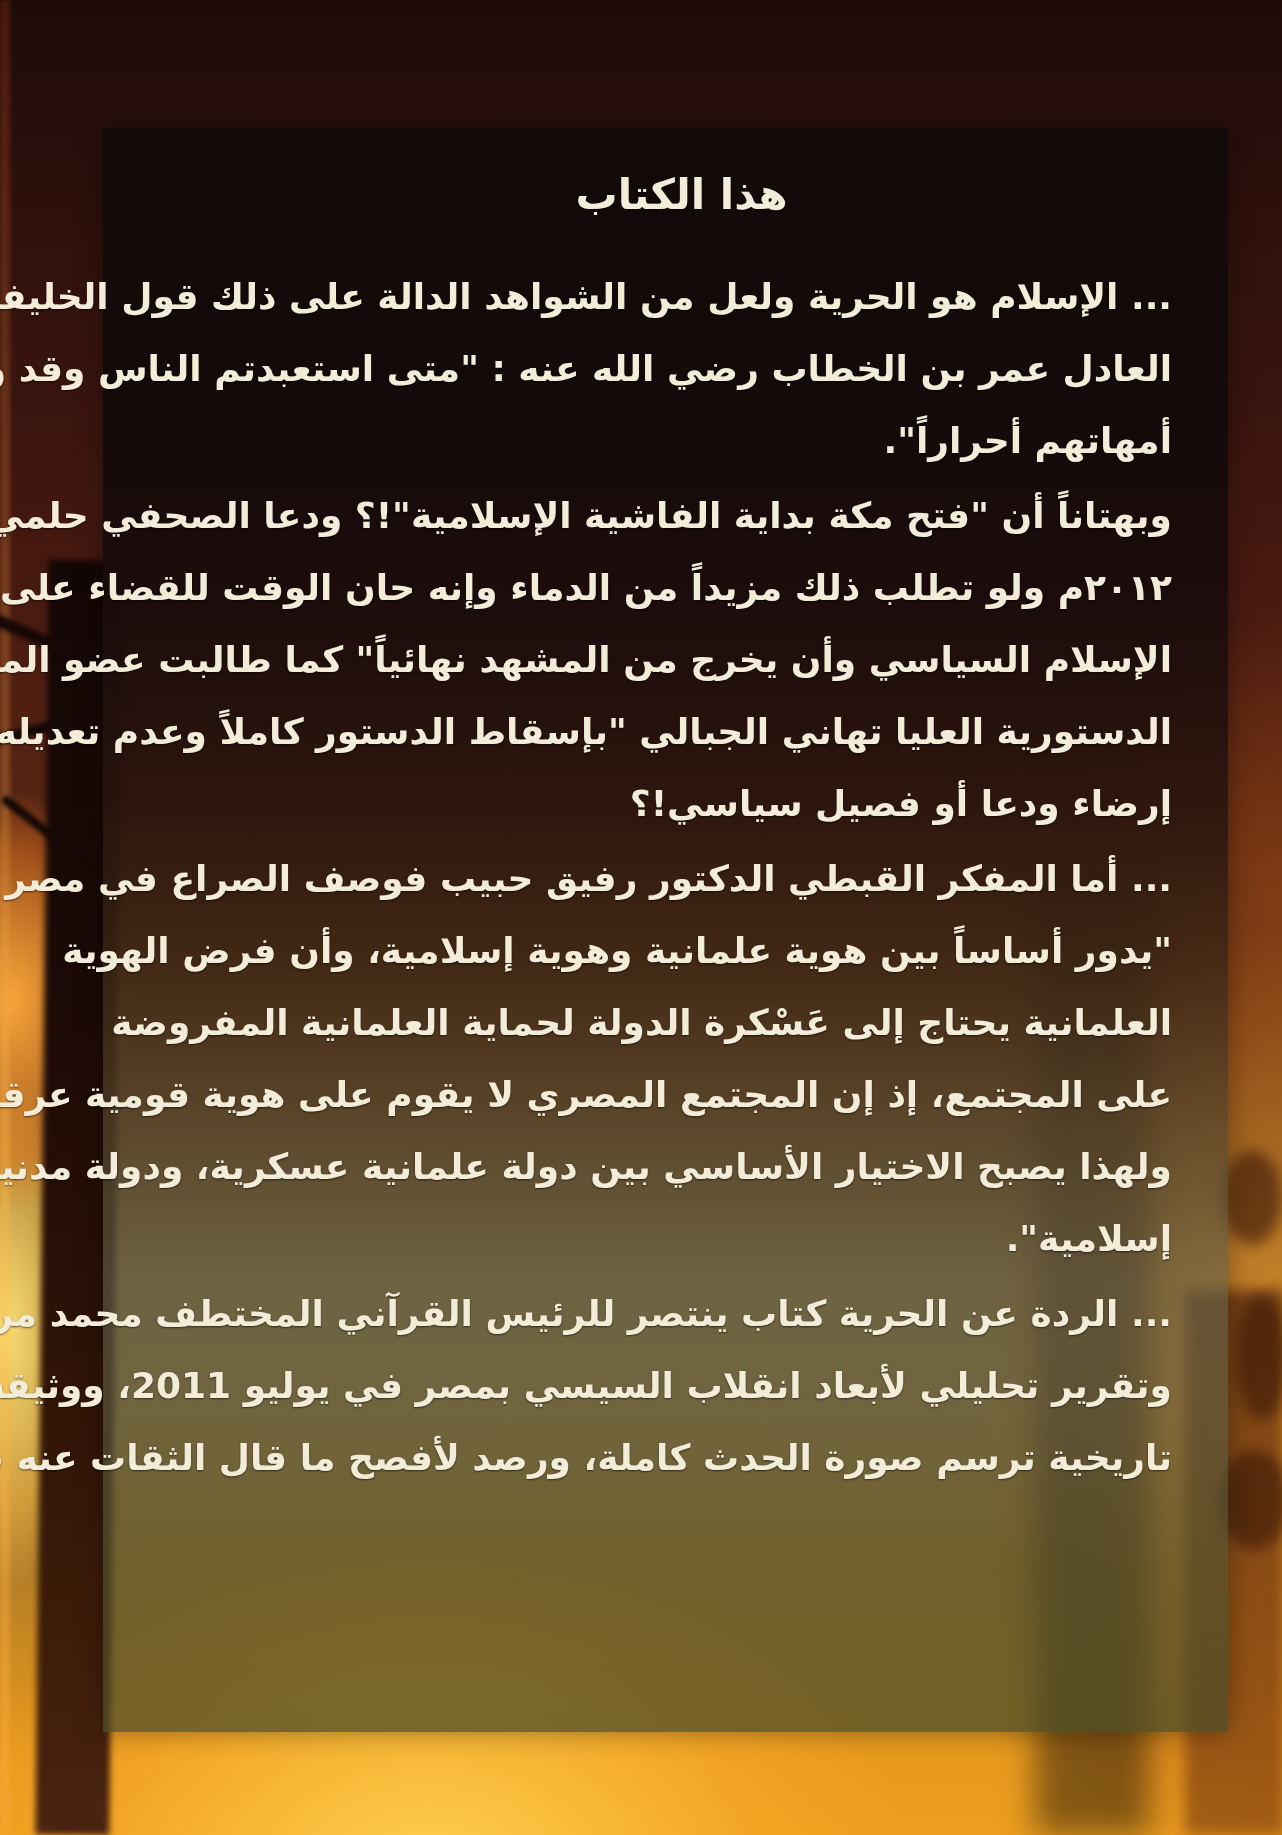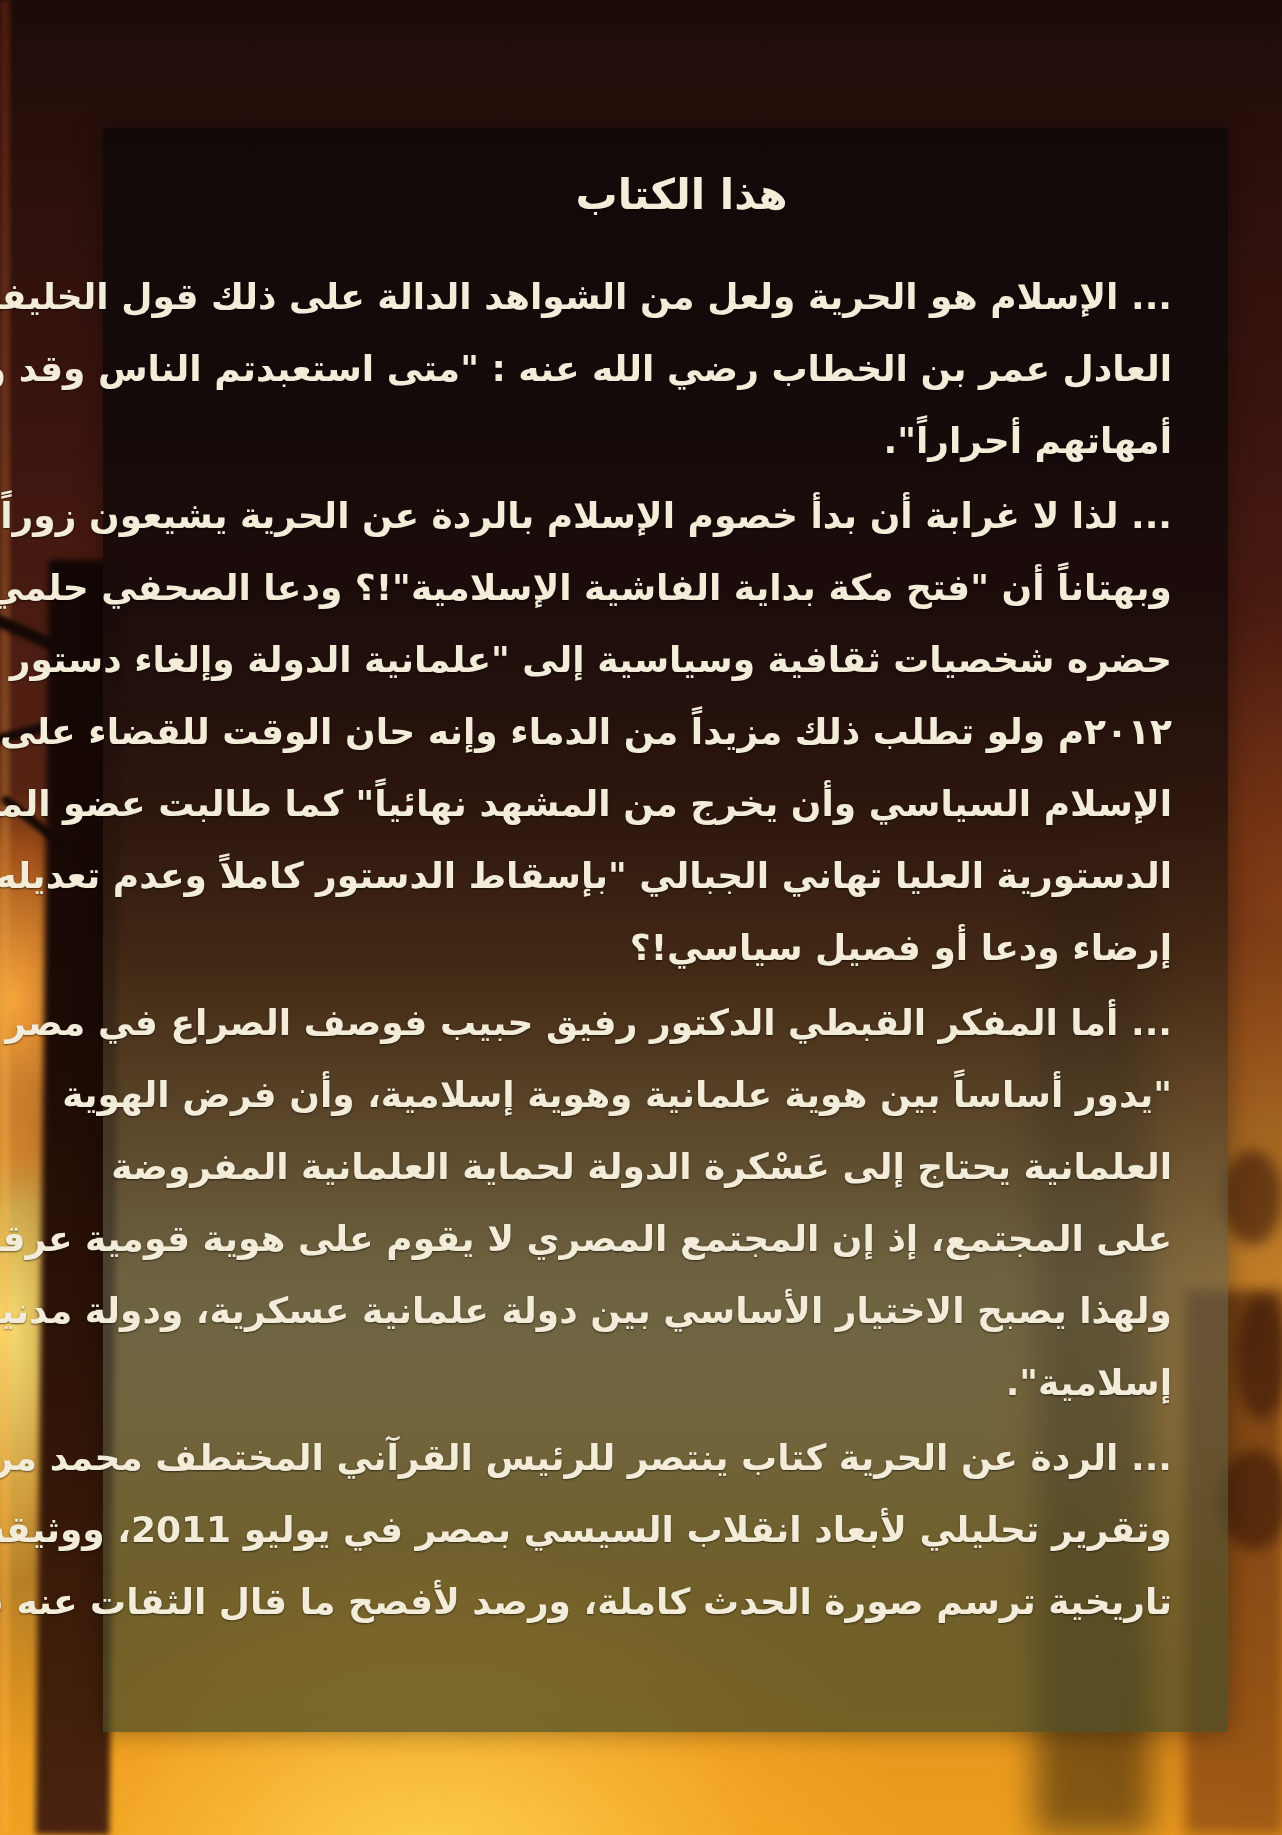--- a/index.html
+++ b/index.html
@@ -98,23 +98,21 @@
 
 <div class="content">
   <div class="book-title">هذا الكتاب</div>
   <div id="paragraphs">
       <div class="para">
         <div class="line">... الإسلام هو الحرية ولعل من الشواهد الدالة على ذلك قول الخليفة</div>
         <div class="line">العادل عمر بن الخطاب رضي الله عنه : "متى استعبدتم الناس وقد ولدتهم</div>
         <div class="line last">أمهاتهم أحراراً".</div>
       </div>
       <div class="para">
-        <div class="line">... لذا لا غرابة أن بدأ خصوم الإسلام بالردة عن الحرية يشيعون زوراً</div>
         <div class="line">وبهتاناً أن "فتح مكة بداية الفاشية الإسلامية"!؟ ودعا الصحفي حلمي</div>
-        <div class="line">حضره شخصيات ثقافية وسياسية إلى "علمانية الدولة وإلغاء دستور</div>
         <div class="line">٢٠١٢م ولو تطلب ذلك مزيداً من الدماء وإنه حان الوقت للقضاء على</div>
         <div class="line">الإسلام السياسي وأن يخرج من المشهد نهائياً" كما طالبت عضو المحكمة</div>
         <div class="line">الدستورية العليا تهاني الجبالي "بإسقاط الدستور كاملاً وعدم تعديله</div>
         <div class="line last">إرضاء ودعا أو فصيل سياسي!؟</div>
       </div>
       <div class="para">
         <div class="line">... أما المفكر القبطي الدكتور رفيق حبيب فوصف الصراع في مصر بأنه</div>
         <div class="line">"يدور أساساً بين هوية علمانية وهوية إسلامية، وأن فرض الهوية</div>
         <div class="line">العلمانية يحتاج إلى عَسْكرة الدولة لحماية العلمانية المفروضة</div>
         <div class="line">على المجتمع، إذ إن المجتمع المصري لا يقوم على هوية قومية عرقية،</div>

